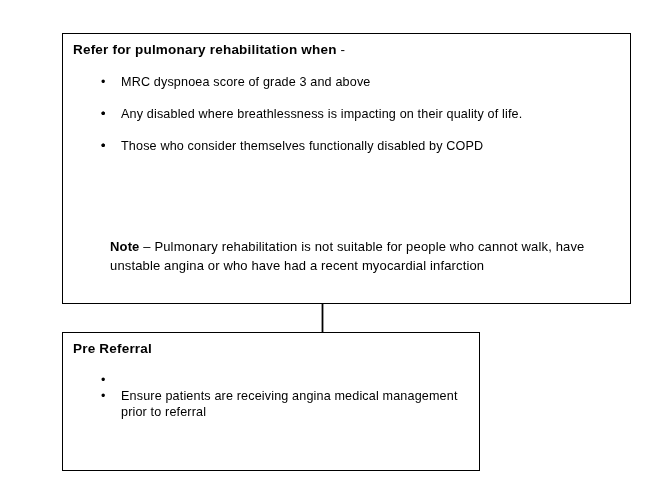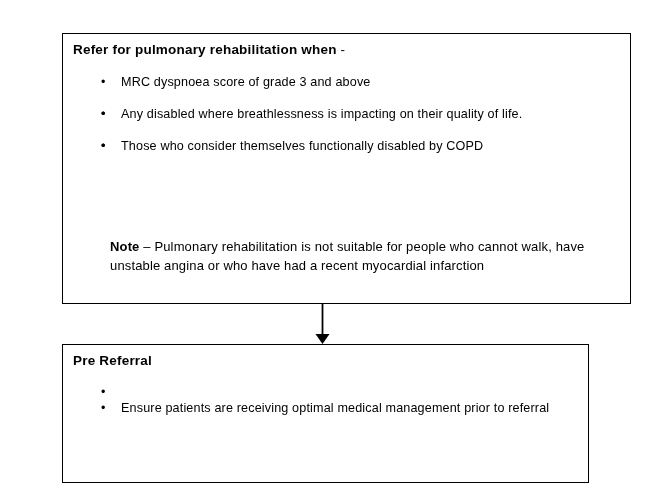--- a/index.html
+++ b/index.html
@@ -32,22 +32,22 @@
 
   #box-refer {
     left: 62px;
     top: 33px;
     width: 569px;
     height: 271px;
   }
 
   #box-prereferral {
     left: 62px;
-    top: 344px;
-    width: 527px;
+    top: 332px;
+    width: 418px;
     height: 139px;
   }
 
   .box-heading {
     position: absolute;
     left: 10px;
     font-size: 13.5px;
     font-weight: bold;
     letter-spacing: 0.2px;
     white-space: nowrap;
@@ -152,18 +152,18 @@
 
   <div class="node-box" id="box-prereferral">
     <div class="box-heading"><span>Pre Referral</span><span class="heading-suffix"></span></div>
 
     <ul class="bullet-list">
       <li class="bullet-item">
         <span class="bullet-marker">•</span>
       </li>
       <li class="bullet-item">
         <span class="bullet-marker">•</span>
-        <span>Ensure patients are receiving optimal medical management prior to referral</span>
+        <span>Ensure patients are receiving angina medical management prior to referral</span>
       </li>
     </ul>
   </div>
 
 </div>
 
 </body></html>

